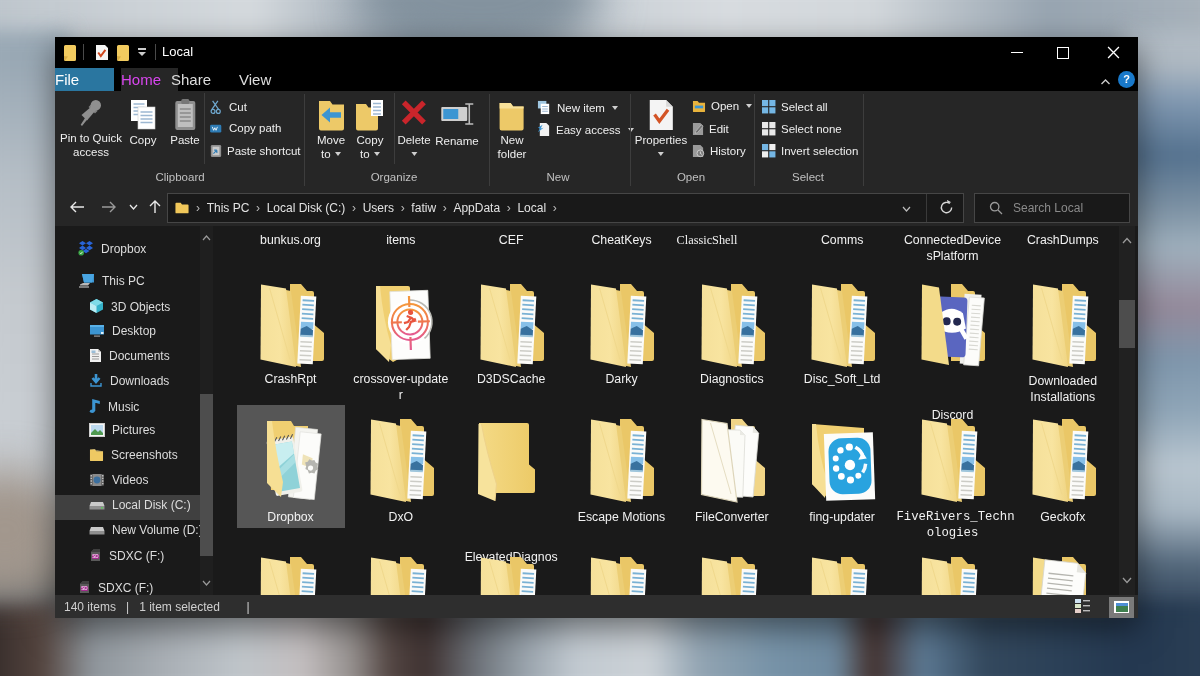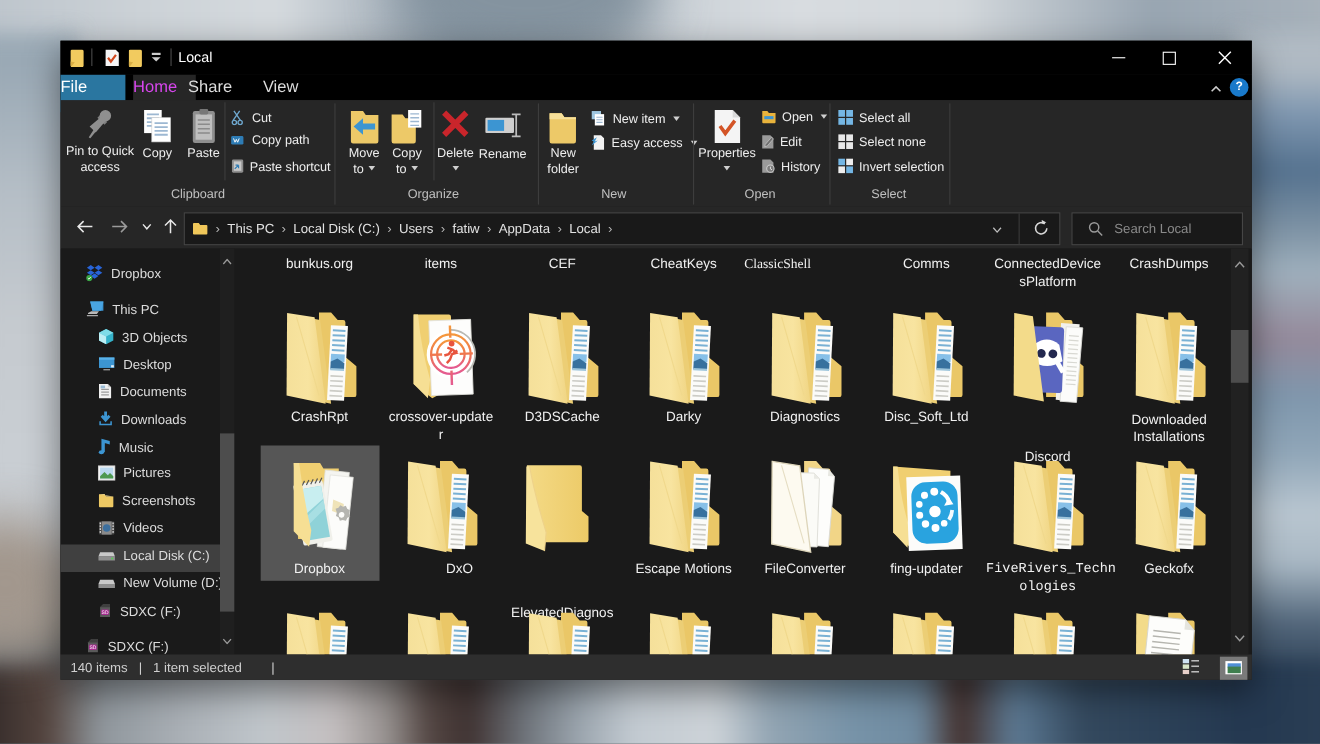--- a/index.html
+++ b/index.html
@@ -687,21 +687,21 @@
               <rect x="43.5" y="39" width="12.5" height="7" fill="#87c0e8"></rect>
               <path d="M43.5 46l6-3 6.5 4v6h-12.5z" fill="#38719e"></path>
               <rect x="43.5" y="52" width="12.5" height="2" fill="#9fc6dc"></rect>
               <g stroke="#ccccc6" stroke-width="1.5">
                 <path d="M44 59h11.5M44 63.5h11.5M44 68h11.5M44 72.5h11.5M44 77h11.5"></path>
               </g>
             </g>
             <path d="M4 1.5L29 5.5 39 84 3.5 76.5Z" fill="url(#fgu6)"></path>
             <path d="M12.5 5L33 76.5" stroke="#f0d88c" stroke-width="1" fill="none"></path>
           </svg></div>
-        <div class="ilabel" style="left: 187.83px; top: 284px; margin-left: 17px;">DxO</div>
+        <div class="ilabel" style="left: 187.83px; top: 284px;">DxO</div>
         <div class="icon" style="left: 298.16px; top: 192px;"><svg width="68" height="85" viewBox="0 0 68 85">
             <defs>
               <linearGradient id="fp" x1="0" y1="0" x2="1" y2="0">
                 <stop offset="0" stop-color="#f4da86"></stop>
                 <stop offset="1" stop-color="#ecca67"></stop>
               </linearGradient>
             </defs>
             <path d="M2 5h48a2 2 0 0 1 2 2v39.5l6 5V73a2 2 0 0 1-2 2H2z" fill="url(#fp)"></path>
             <path d="M1.5 6L4.5 6Q9 32 19.5 66L18 83 1 76Z" fill="#f7e39c"></path>
             <path d="M4.5 6Q9 32 19.5 66l-1.5 17" fill="none" stroke="#eed28a" stroke-width="1"></path>

